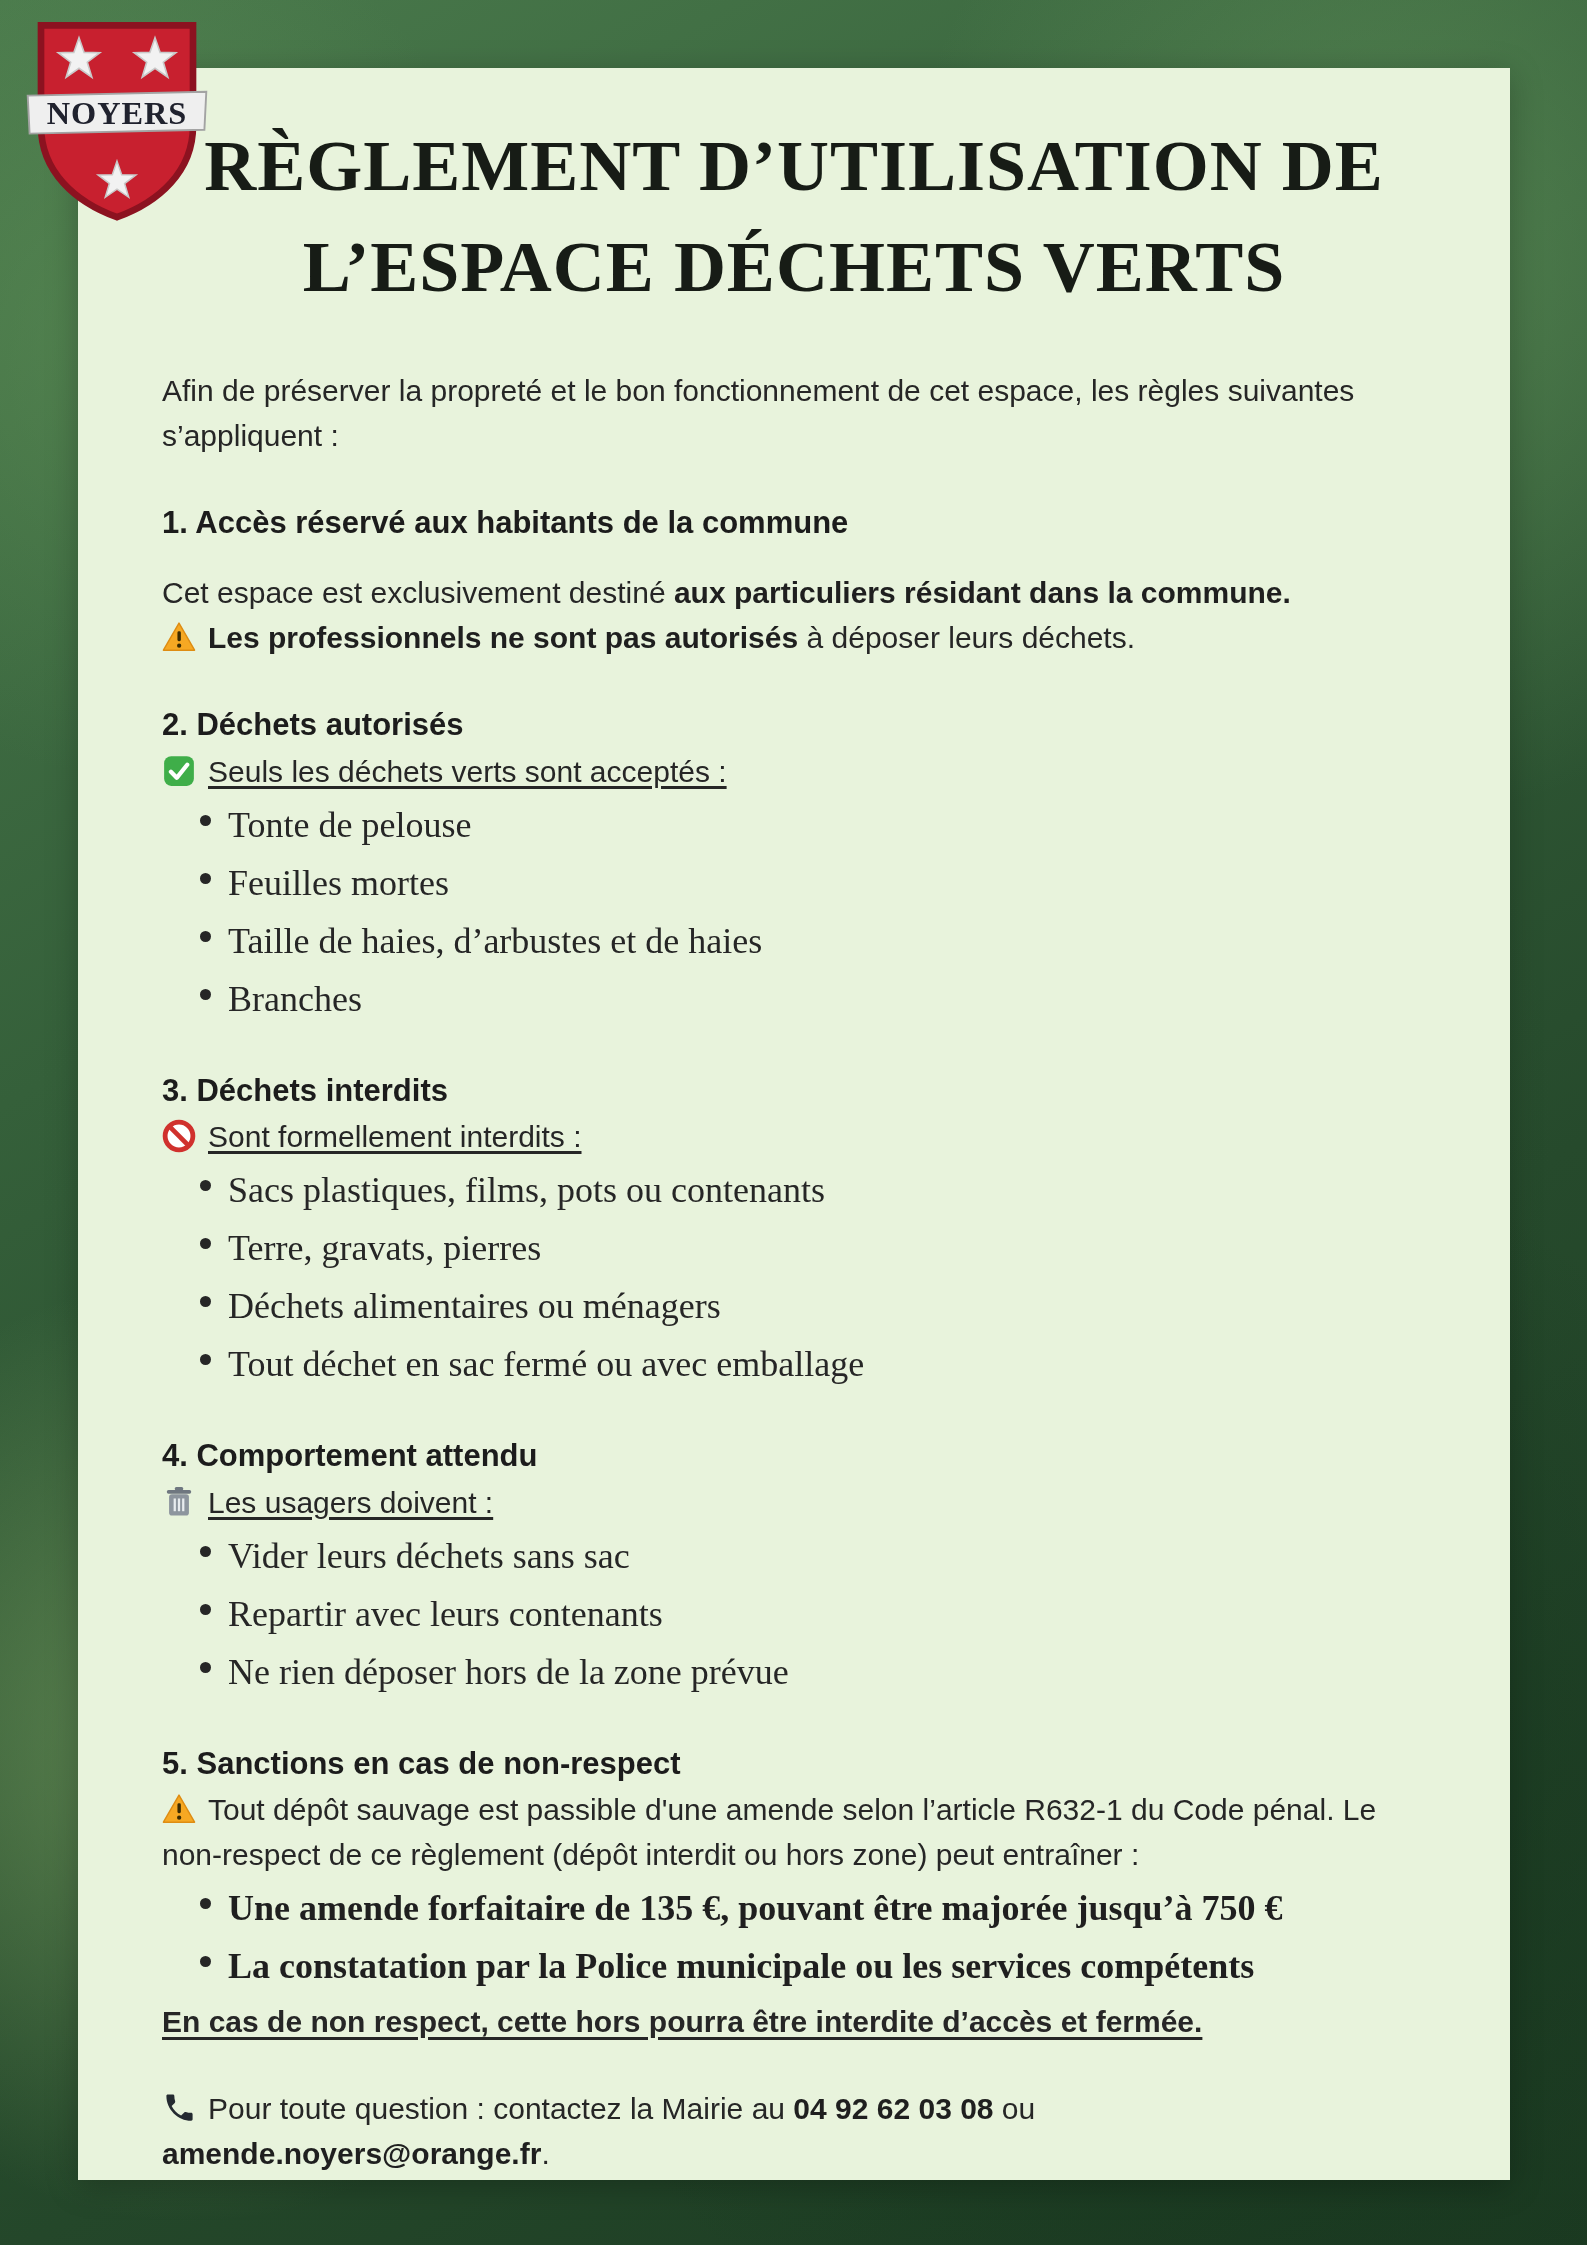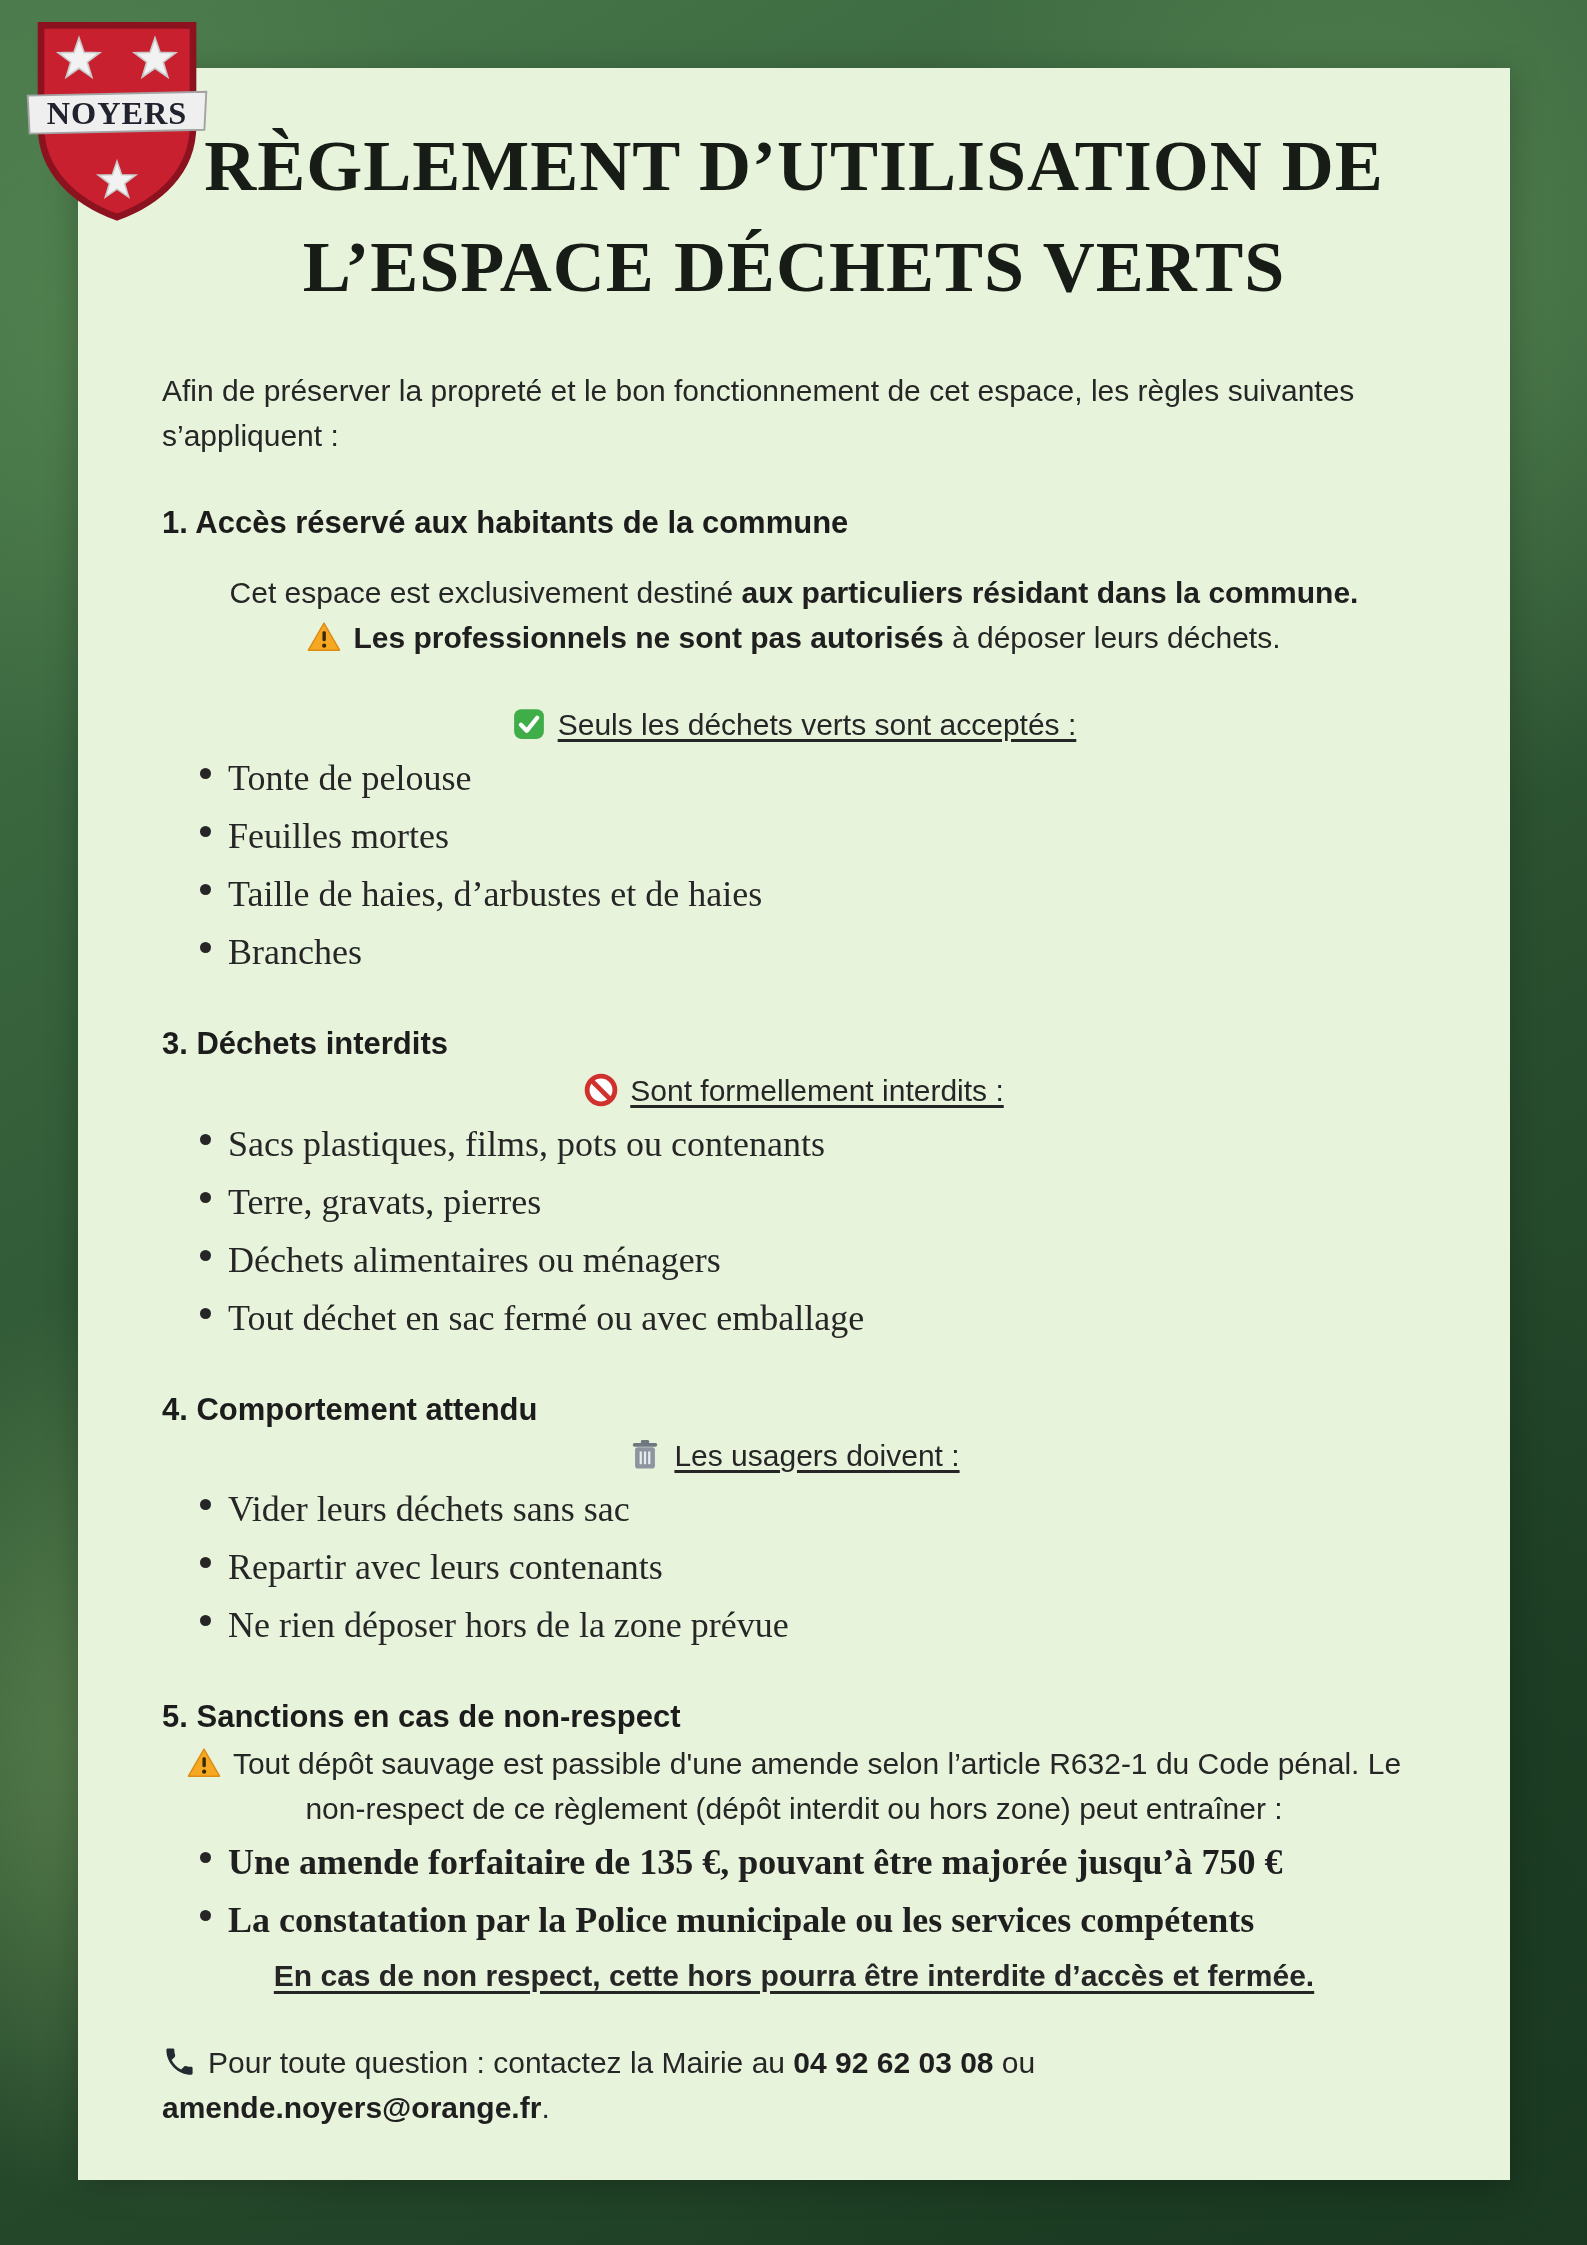--- a/index.html
+++ b/index.html
@@ -57,21 +57,20 @@
     font-size: 31px;
     line-height: 1.5;
     font-weight: bold;
     color: #1c1c1c;
   }
   .section p {
     margin: 0;
     font-size: 30px;
     line-height: 1.5;
     color: #262626;
-    text-align: center;
   }
   .section .body-para { margin-top: 24px; }
   .lead { text-decoration: underline; text-underline-offset: 4px; }
   ul.items {
     margin: 2px 0 0 0;
     padding: 0 0 0 66px;
     list-style: none;
   }
   ul.items li {
     position: relative;
@@ -149,20 +148,21 @@
       <span>Cet espace est exclusivement destiné </span><strong>aux particuliers résidant dans la commune.</strong><br>
       <span class="ic"><svg viewBox="0 0 24 24">
             <path d="M12 2.2 L23 21.3 H1 Z" fill="#f6a823" stroke="#de8c12" stroke-width="1" stroke-linejoin="round"></path>
             <rect x="10.9" y="8" width="2.4" height="7" rx="1" fill="#3a2a00"></rect>
             <circle cx="12.1" cy="18.1" r="1.5" fill="#3a2a00"></circle>
           </svg></span><strong>Les professionnels ne sont pas autorisés</strong><span> à déposer leurs déchets.</span>
     </p>
   </div>
 
   <div class="section">
+    <h2>2. Déchets autorisés</h2>
     <p>
       <span class="ic"><svg viewBox="0 0 24 24">
             <rect x="1.5" y="1.5" width="21" height="21" rx="5" fill="#3fae49"></rect>
             <path d="M6.3 12.6 L10.4 16.8 L17.8 7.6" stroke="#ffffff" stroke-width="3" fill="none" stroke-linecap="round" stroke-linejoin="round"></path>
           </svg></span><span class="lead">Seuls les déchets verts sont acceptés :</span>
     </p>
     <ul class="items">
       <li>Tonte de pelouse</li>
       <li>Feuilles mortes</li>
       <li>Taille de haies, d’arbustes et de haies</li>

